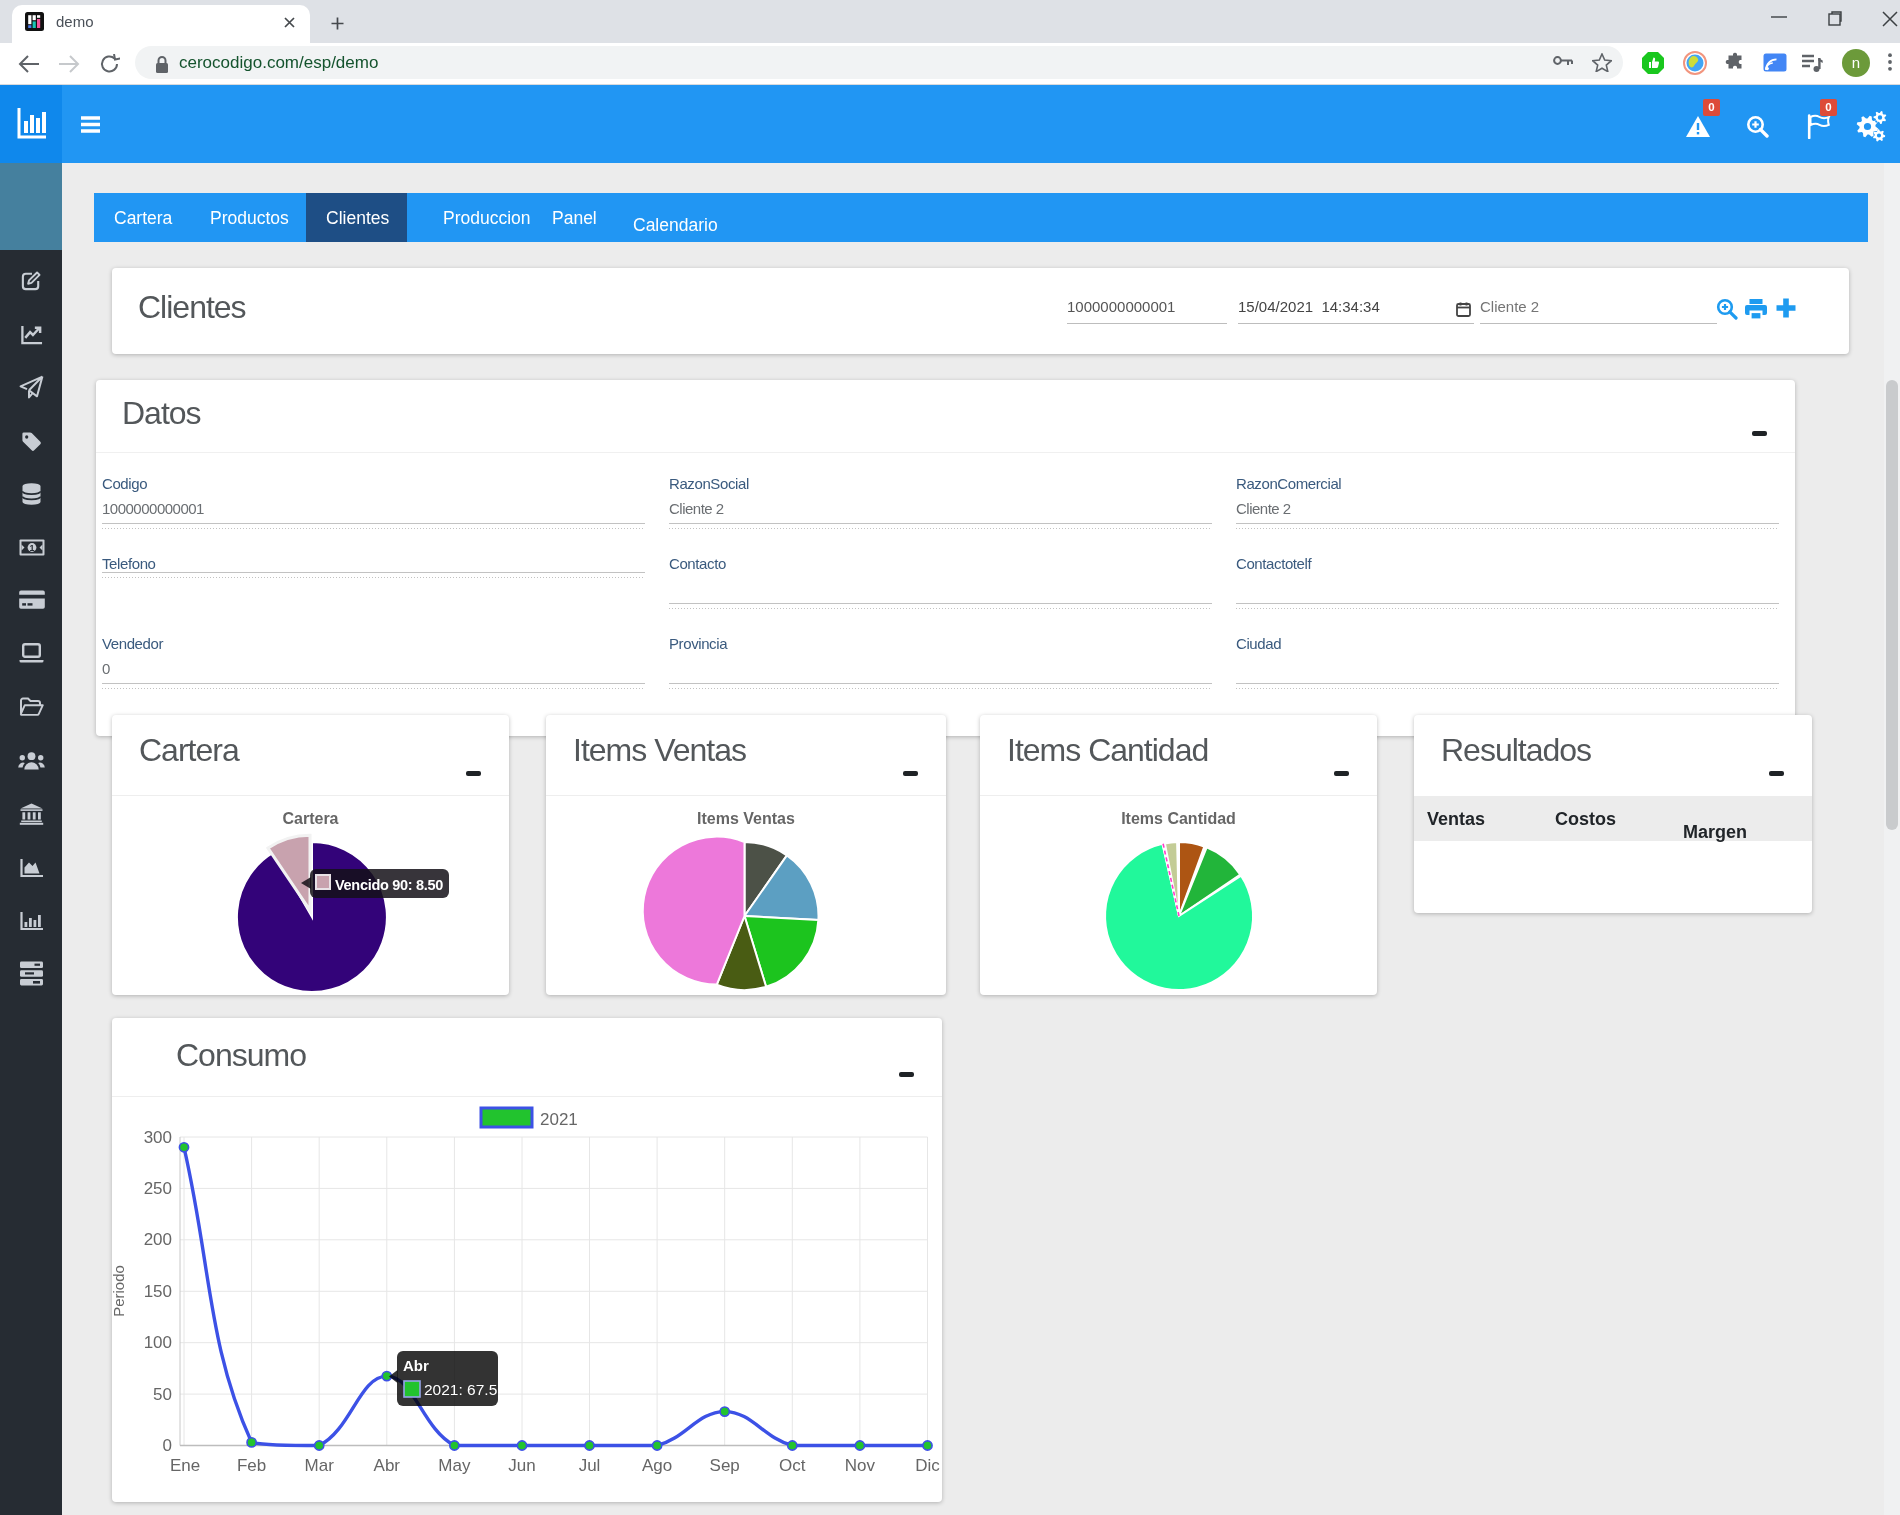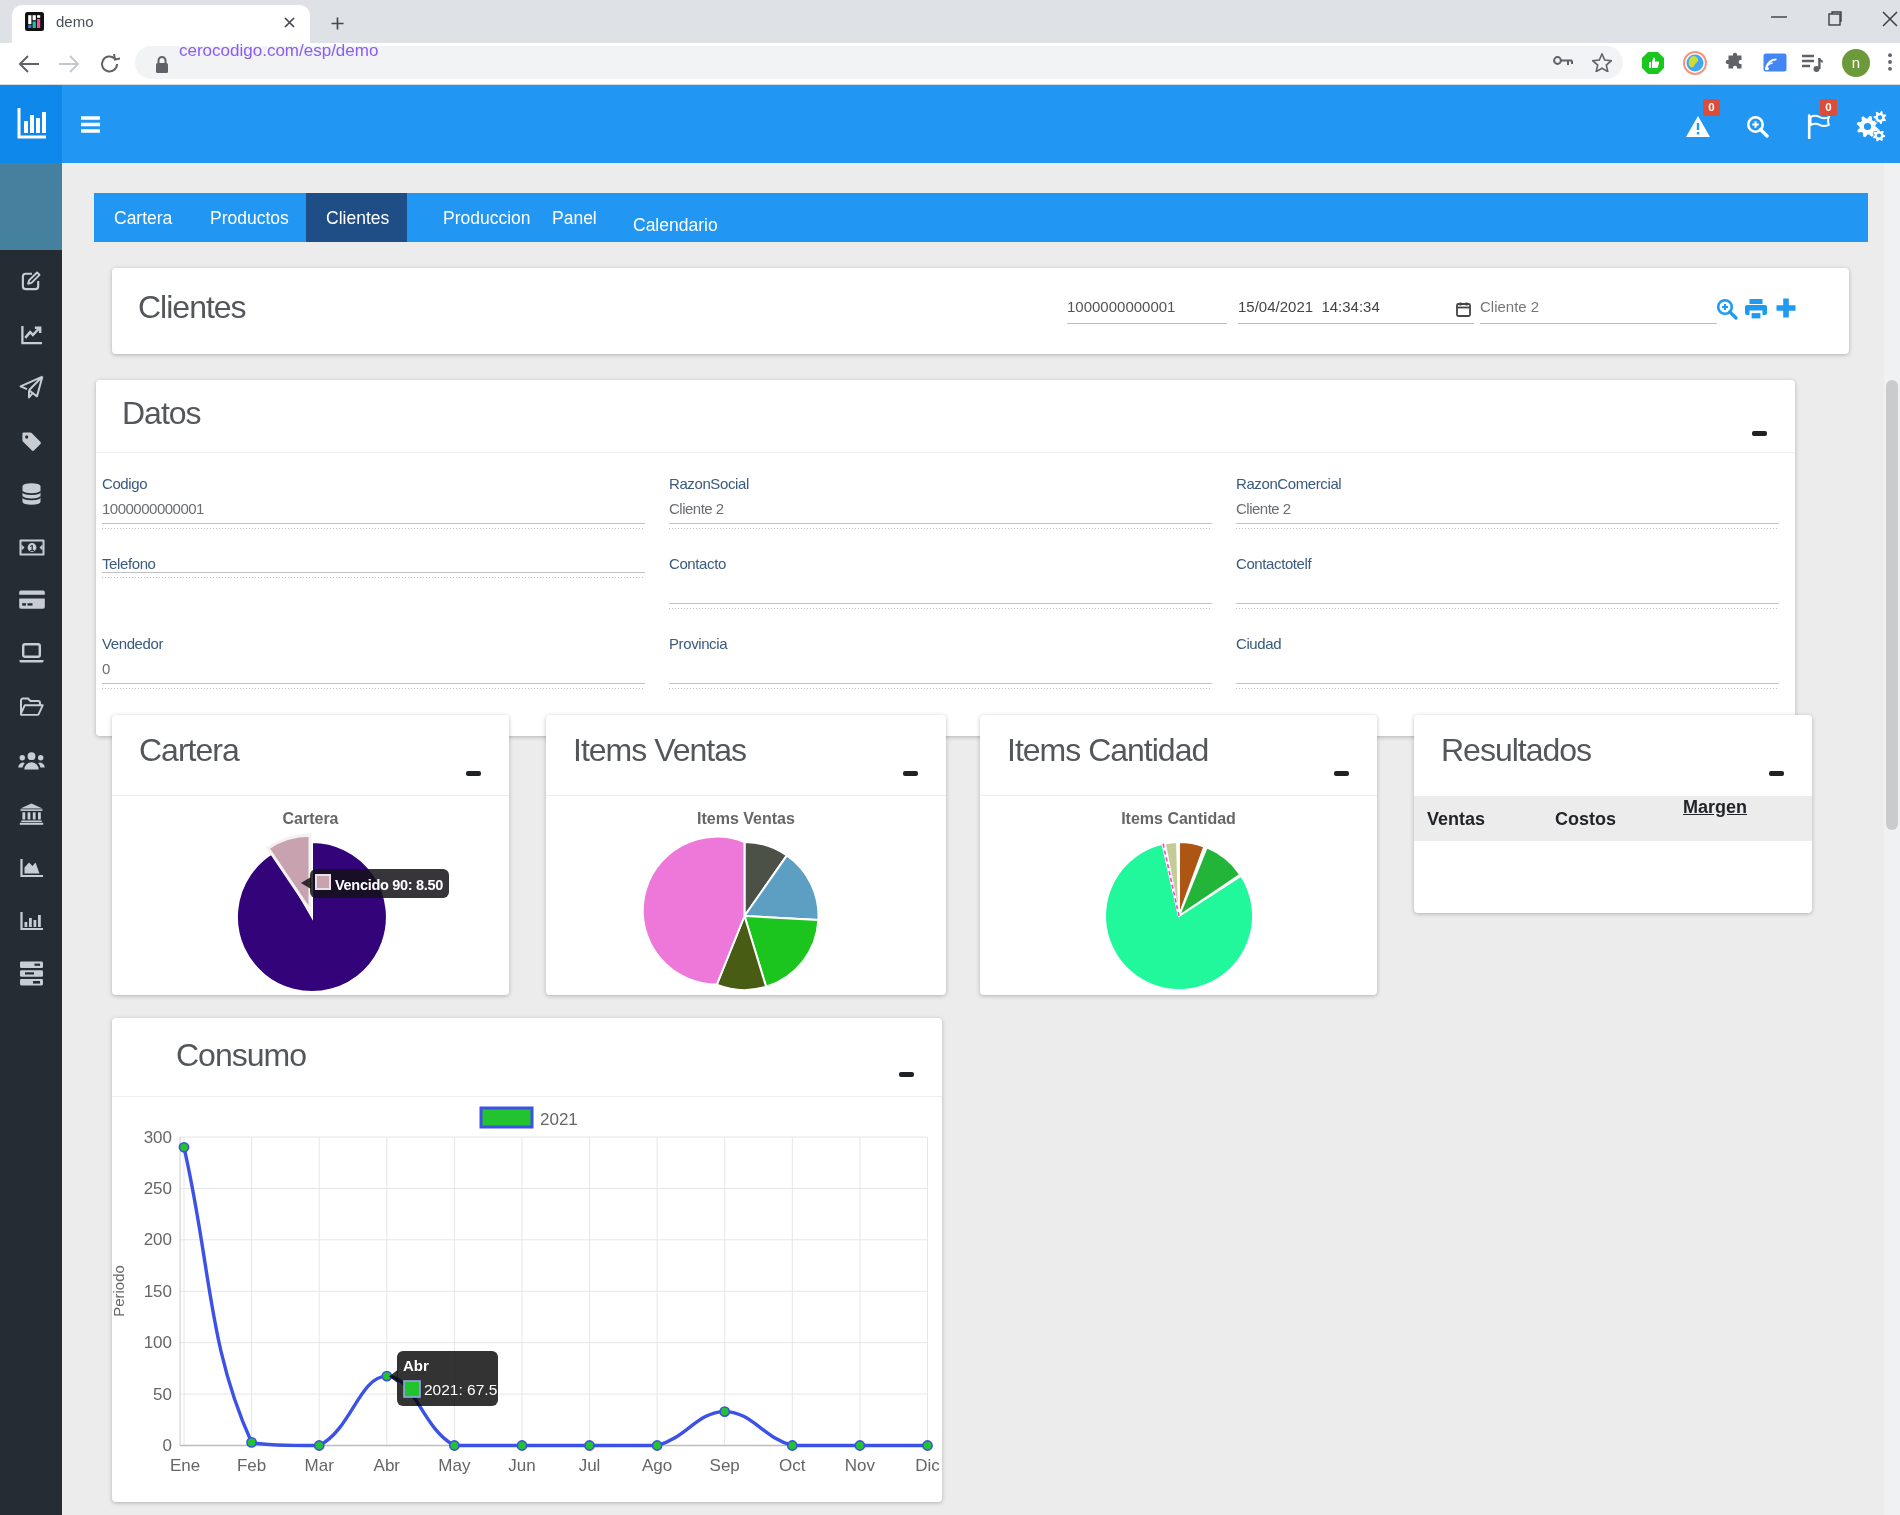--- a/index.html
+++ b/index.html
@@ -57,21 +57,21 @@
   </svg>
 <svg class="abs" style="left:100px;top:54px" width="20" height="20" viewBox="0 0 20 20">
     <path d="M17 10 A 7.5 7.5 0 1 1 14.5 4.4" stroke="#5f6368" stroke-width="2" fill="none"></path>
     <path d="M14 0 L15 5.5 L20.5 4.5" fill="none" stroke="#5f6368" stroke-width="2"></path>
   </svg>
 <div class="abs" style="left:135px;top:46px;width:1488px;height:33px;background:#f1f3f4;border-radius:16.5px;"></div>
 <svg class="abs" style="left:155px;top:56px" width="14" height="18" viewBox="0 0 14 18">
     <rect x="1" y="7" width="12" height="10" rx="1.5" fill="#5f6368"></rect>
     <path d="M3.5 7 V4.5 A3.5 3.5 0 0 1 10.5 4.5 V7" stroke="#5f6368" stroke-width="2" fill="none"></path>
   </svg>
-<div class="abs" style="left:179px;top:41px;font-size:17px;color:#8b5cf6;">cerocodigo.com/esp/demo</div>
+<div class="abs" style="left:179px;top:53px;font-size:17px;color:#14532d;">cerocodigo.com/esp/demo</div>
 <svg class="abs" style="left:1553px;top:55px" width="21" height="11" viewBox="0 0 21 11">
     <circle cx="4.5" cy="5.5" r="3.4" fill="none" stroke="#5f6368" stroke-width="2"></circle>
     <path d="M8 5.5 H19 M15 5.5 V10 M19 5.5 V9" stroke="#5f6368" stroke-width="2"></path>
   </svg>
 <svg class="abs" style="left:1592px;top:53px" width="20" height="19" viewBox="0 0 20 19">
     <path d="M10 1 L12.7 7.1 L19.3 7.7 L14.3 12.1 L15.8 18.6 L10 15.2 L4.2 18.6 L5.7 12.1 L0.7 7.7 L7.3 7.1 Z" fill="none" stroke="#5f6368" stroke-width="1.6"></path>
   </svg>
 <svg class="abs" style="left:1641px;top:51px" width="24" height="24" viewBox="0 0 24 24">
     <path d="M7 1 H17 L23 7 V17 L17 23 H7 L1 17 V7 Z" fill="#19c71e"></path>
     <path d="M8 11h2v6H8z M11 17v-6l1.5-4.5c1.2 0 1.8.8 1.6 2l-.4 2h3.2c.8 0 1.3.7 1.1 1.5l-1 4c-.2.6-.7 1-1.3 1z" fill="#fff"></path>
@@ -360,21 +360,21 @@
   <div class="minus" style="right:28px;top:56px;"></div>
   <div class="abs" style="left:0;top:80px;width:100%;border-top:1px solid #eee;"></div>
   <div class="abs" style="left:0;top:95px;width:100%;text-align:center;font-size:16px;font-weight:bold;color:#666;">Items Cantidad</div>
 </div>
 <div class="card" style="left:1414px;top:715px;width:398px;height:198px;">
   <div class="ctitle" style="position:absolute;left:27px;top:17px;">Resultados</div>
   <div class="minus" style="right:28px;top:56px;"></div>
   <div class="abs" style="left:0;top:81px;width:100%;height:45px;background:#ececec;font-size:18px;font-weight:bold;color:#212529;">
     <span class="abs" style="left:13px;top:13px;">Ventas</span>
     <span class="abs" style="left:141px;top:13px;">Costos</span>
-    <span class="abs" style="left:269px;top:1px;text-decoration:underline;">Margen</span>
+    <span class="abs" style="left:269px;top:26px;">Margen</span>
   </div>
 </div>
 
 <svg class="abs" style="left:0;top:0;pointer-events:none" width="1900" height="1515" viewBox="0 0 1900 1515">
 
   <path d="M312.0 917.0 L312.0 842.0 A75 75 0 1 1 274.5 852.0 Z" fill="#330379" stroke="#fff" stroke-width="2"></path>
   <path d="M310.0 910.3 L268.0 848.1 A75 75 0 0 1 310.0 835.3 Z" fill="#c8a2ae" stroke="#f2f2f2" stroke-width="3"></path>
 
   <g stroke="#fff" stroke-width="2">
     <path d="M744.5 916.0 L744.5 842.0 A74 74 0 0 1 786.9 855.4 Z" fill="#4c5147"></path>

